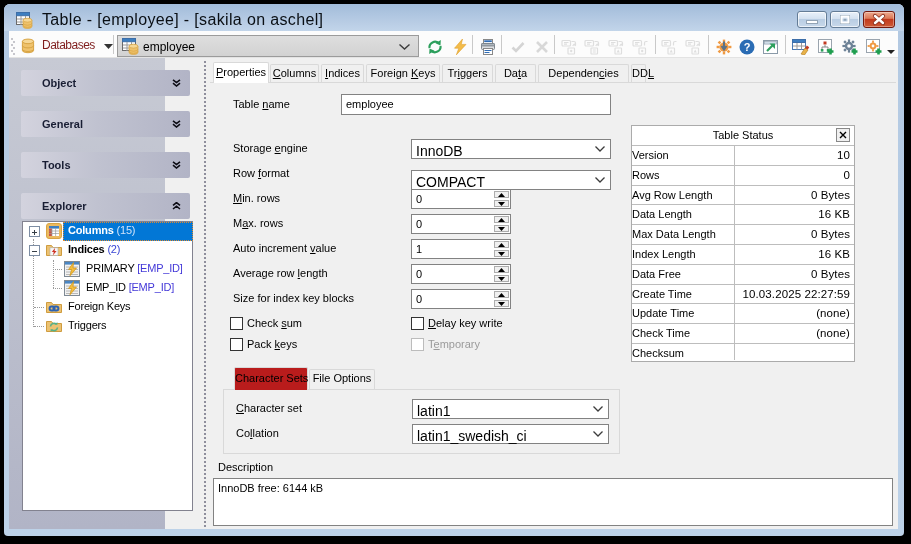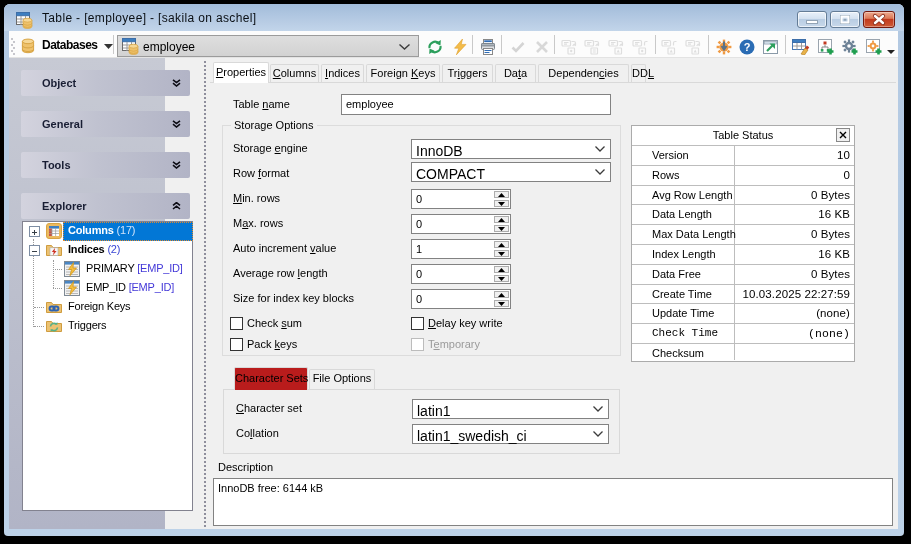--- a/index.html
+++ b/index.html
@@ -8,21 +8,21 @@
 #stage { position:absolute; left:0; top:0; width:911px; height:544px; }
 .abs { position:absolute; }
 #frame { position:absolute; left:4px; top:4px; width:900px; height:532px;
   background:linear-gradient(to bottom,#a4bddA 0%,#b3c9e2 5%,#bdd2e8 100%);
   border-radius:6px 6px 4px 4px;
   box-shadow:inset 0 1px 0 rgba(255,255,255,.55);
 }
 #titlebar { position:absolute; left:0; top:0; width:100%; height:27px;
   background:linear-gradient(to bottom,#a2bcda,#b9cde5 70%,#c2d5ea 100%);
   border-radius:6px 6px 0 0; }
-#title-text { position:absolute; left:38px; top:7px; font-size:12px; color:#0a0f14; }
+#title-text { position:absolute; left:38px; top:7px; font-size:16px; color:#0a0f14; }
 .winbtn { position:absolute; top:7px; height:17px; border-radius:3px; }
 .winbtn.blue { background:linear-gradient(to bottom,#e9f1fa 0%,#d4e1f0 45%,#b9cde3 50%,#c8d8ea 100%);
   border:1px solid #647c96; box-shadow:inset 0 0 0 1px rgba(255,255,255,.65); }
 #btn-close { background:linear-gradient(to bottom,#eda98f 0%,#dd7a58 42%,#c23a1d 50%,#ce5a36 100%);
   border:1px solid #73190e; box-shadow:inset 0 0 0 1px rgba(255,255,255,.35); }
 #client { position:absolute; left:5px; top:27px; width:889px; height:498px; background:#f0f0f0; }
 #toolbar { position:absolute; left:0; top:0; width:889px; height:27px; background:#fcfcfc; border-bottom:1px solid #e3e3e3; }
 .tsep { position:absolute; top:4px; width:1px; height:19px; background:#c9c9c9; }
 #sidebar { position:absolute; left:0; top:27px; width:156px; height:471px;
   background:linear-gradient(to bottom,#c7cad4,#b1b4c6); }
@@ -52,21 +52,21 @@
 .spin span { position:absolute; left:4px; top:3px; }
 .spinbtns { position:absolute; right:1px; top:1px; width:15px; height:16px; }
 .sbtn { position:absolute; left:0; width:15px; height:7px; background:#f0f0f0; border:1px solid #adadad; text-align:center; }
 .sbtn svg { display:block; margin:1px auto 0; }
 .cb { position:absolute; width:13px; height:13px; background:#fff; border:1px solid #333; }
 .cb.dis { border-color:#bcbcbc; }
 .groupbox { position:absolute; border:1px solid #dcdcdc; }
 
 #tstatus { position:absolute; background:#fff; border:1px solid #ababab; }
 .tsrow { position:absolute; left:0; width:100%; height:20px; border-top:1px solid #bdbdbd; }
-.tsrow .k { position:absolute; left:20px; top:3px; }
+.tsrow .k { position:absolute; left:0; top:3px; }
 .tsrow .v { position:absolute; right:4px; top:3px; font-size:11.5px; letter-spacing:0.1px; }
 .tsdiv { position:absolute; top:19px; bottom:1px; left:102px; width:1px; background:#bdbdbd; }
 
 .trow { position:absolute; left:1px; height:19px; font-size:11px; white-space:nowrap; letter-spacing:-0.2px; }
 .texp { position:absolute; width:11px; height:11px; background:#fff; border:1px solid #7d8da3; }
 u { text-decoration:underline; }
 </style>
 </head>
 <body>
 <div id="stage">
@@ -112,21 +112,21 @@
               <circle cx="3" cy="11" r="1"></circle>
               <circle cx="1" cy="14" r="1"></circle>
               <circle cx="3" cy="17" r="1"></circle>
             </g>
       </svg>
       <svg class="abs" style="left:11px;top:7px" width="16" height="16" viewBox="0 0 16 16">
         <path d="M2.4 3.4 v9 a5.6 2.3 0 0 0 11.2 0 v-9 Z" fill="#efc26c" stroke="#d8a443"></path>
         <ellipse cx="8" cy="3.4" rx="5.6" ry="2.3" fill="#f6d795" stroke="#d8a443"></ellipse>
         <path d="M2.4 7.6 a5.6 2.3 0 0 0 11.2 0 M2.4 11.2 a5.6 2.3 0 0 0 11.2 0" fill="none" stroke="#d8a443"></path>
       </svg>
-      <div class="lbl" style="left:33px;top:7px;color:#000000;font-size:12px;letter-spacing:-0.5px;font-weight:bold;">Databases</div>
+      <div class="lbl" style="left:33px;top:7px;color:#7f1d1d;font-size:12px;letter-spacing:-0.5px;">Databases</div>
       <svg class="abs" style="left:95px;top:13px" width="9" height="5" viewBox="0 0 9 5">
             <path d="M0 0 h9 L4.5 5 Z" fill="#333"></path>
           </svg>
       <div class="tsep" style="left:104px;"></div>
       <div class="abs" style="left:108px;top:4px;width:302px;height:22px;background:linear-gradient(to bottom,#dedede,#d2d2d2);border:1px solid #9b9b9b;">
         <svg class="abs" style="left:4px;top:2px" width="17" height="17" viewBox="0 0 17 17">
           <rect x="0.5" y="0.5" width="13" height="12" fill="#fff" stroke="#6b6b6b"></rect>
           <rect x="0.5" y="0.5" width="13" height="3.2" fill="#3d7ec0" stroke="#3d6ea8"></rect>
           <path d="M5 4 v9 M9.5 4 v9 M1 7 h12.5 M1 10 h12.5" stroke="#9a9a9a" fill="none"></path>
           <path d="M7.1 8.2 v6.2 a4.4 2 0 0 0 8.8 0 v-6.2 Z" fill="#efc26c" stroke="#d8a443" stroke-width="0.8"></path>
@@ -328,21 +328,21 @@
           <div class="texp" style="left:5px;top:4px;"><svg width="9" height="9" viewBox="0 0 9 9">
                   <path d="M2 4.5 h5 M4.5 2 v5" stroke="#384048" stroke-width="1"></path>
                 </svg></div>
           <svg class="abs" style="left:22px;top:1px" width="16" height="16" viewBox="0 0 16 16">
             <rect x="0.5" y="0.5" width="15" height="15" rx="2.5" fill="#ecba60" stroke="#d9a443"></rect>
             <rect x="3" y="3" width="10" height="10" fill="#fff"></rect>
             <rect x="3" y="3" width="10" height="2.6" fill="#3d7ec0"></rect>
             <rect x="3" y="5.6" width="3" height="7.4" fill="#cc5040"></rect>
             <path d="M3 8 h10 M3 10.5 h10 M6 5.6 v7.4 M9.6 5.6 v7.4" stroke="#9a9a9a" stroke-width="0.7" fill="none"></path>
           </svg>
-          <span class="abs" style="left:44px;top:2px;color:#fff;font-weight:bold;">Columns <span style="font-weight:normal;color:#cfe2fa;">(17)</span></span>
+          <span class="abs" style="left:44px;top:2px;color:#fff;font-weight:bold;">Columns <span style="font-weight:normal;color:#cfe2fa;">(15)</span></span>
         </div>
         <div class="trow" style="top:19px;">
           <div class="texp" style="left:5px;top:4px;"><svg width="9" height="9" viewBox="0 0 9 9">
                   <path d="M2 4.5 h5" stroke="#384048" stroke-width="1"></path>
                 </svg></div>
           <svg class="abs" style="left:22px;top:1px" width="16" height="16" viewBox="0 0 16 16">
             <path d="M0.5 13.5 v-10 h5 l1.5 2 h8.5 v8 Z" fill="#ecc272" stroke="#cf9c3f"></path>
             <rect x="4" y="5.8" width="8" height="7.7" fill="#f6f6f6" stroke="#b0b0b0" stroke-width="0.6"></rect>
             <path d="M9 6 L5.8 10 h2 L6.8 13.4 L10.6 9 H8.6 Z" fill="#d03426"></path>
           </svg>
@@ -400,32 +400,29 @@
       <div class="tab" style="left:111px;width:43px;"><u>I</u>ndices</div>
       <div class="tab" style="left:156px;width:74px;">Foreign <u>K</u>eys</div>
       <div class="tab" style="left:232px;width:51px;">Tr<u>i</u>ggers</div>
       <div class="tab" style="left:285px;width:41px;">Da<u>t</u>a</div>
       <div class="tab" style="left:328px;width:91px;">Dependen<u>c</u>ies</div>
       <div class="tab" style="left:421px;width:15px;">DD<u>L</u></div>
 
       <div class="lbl" style="left:23px;top:40px;">Table <u>n</u>ame</div>
       <div class="field" style="left:131px;top:36px;width:270px;height:21px;">employee</div>
 
-      <div class="groupbox" style="left:12px;top:67px;width:399px;height:231px;">
-        <span class="lbl" style="left:8px;top:-7px;background:#f0f0f0;padding:0 3px;">Storage Options</span>
-      </div>
       <div class="lbl" style="left:23px;top:84px;">Storage <u>e</u>ngine</div>
       <div class="dd" style="left:201px;top:81px;width:200px;height:20px;">
             <span>InnoDB</span>
             <svg width="10" height="6" viewBox="0 0 10 6">
               <path d="M0.5 0.5 L5 5 L9.5 0.5" fill="none" stroke="#3c3c3c" stroke-width="1.3"></path>
             </svg>
           </div>
       <div class="lbl" style="left:23px;top:109px;">Row <u>f</u>ormat</div>
-      <div class="dd" style="left:201px;top:104px;width:200px;height:20px;padding-left:12px;">
+      <div class="dd" style="left:201px;top:112px;width:200px;height:20px;padding-left:12px;">
             <span>COMPACT</span>
             <svg width="10" height="6" viewBox="0 0 10 6">
               <path d="M0.5 0.5 L5 5 L9.5 0.5" fill="none" stroke="#3c3c3c" stroke-width="1.3"></path>
             </svg>
           </div>
       <div class="lbl" style="left:23px;top:134px;"><u>M</u>in. rows</div>
       <div class="spin" style="left:201px;top:131px;">
             <span>0</span>
             <div class="spinbtns">
               <div class="sbtn" style="top:0;">
@@ -568,21 +565,21 @@
               <span class="v">0 Bytes</span>
             </div>
         <div class="tsrow" style="top:158px;">
               <span class="k">Create Time</span>
               <span class="v">10.03.2025 22:27:59</span>
             </div>
         <div class="tsrow" style="top:177px;">
               <span class="k">Update Time</span>
               <span class="v">(none)</span>
             </div>
-        <div class="tsrow" style="top:197px;font-family:Liberation Mono, monospace;">
+        <div class="tsrow" style="top:197px;">
               <span class="k">Check Time</span>
               <span class="v">(none)</span>
             </div>
         <div class="tsrow" style="top:217px;">
               <span class="k">Checksum</span>
               <span class="v"></span>
             </div>
       </div>
 
       <div class="lbl" style="left:8px;top:403px;">Description</div>

